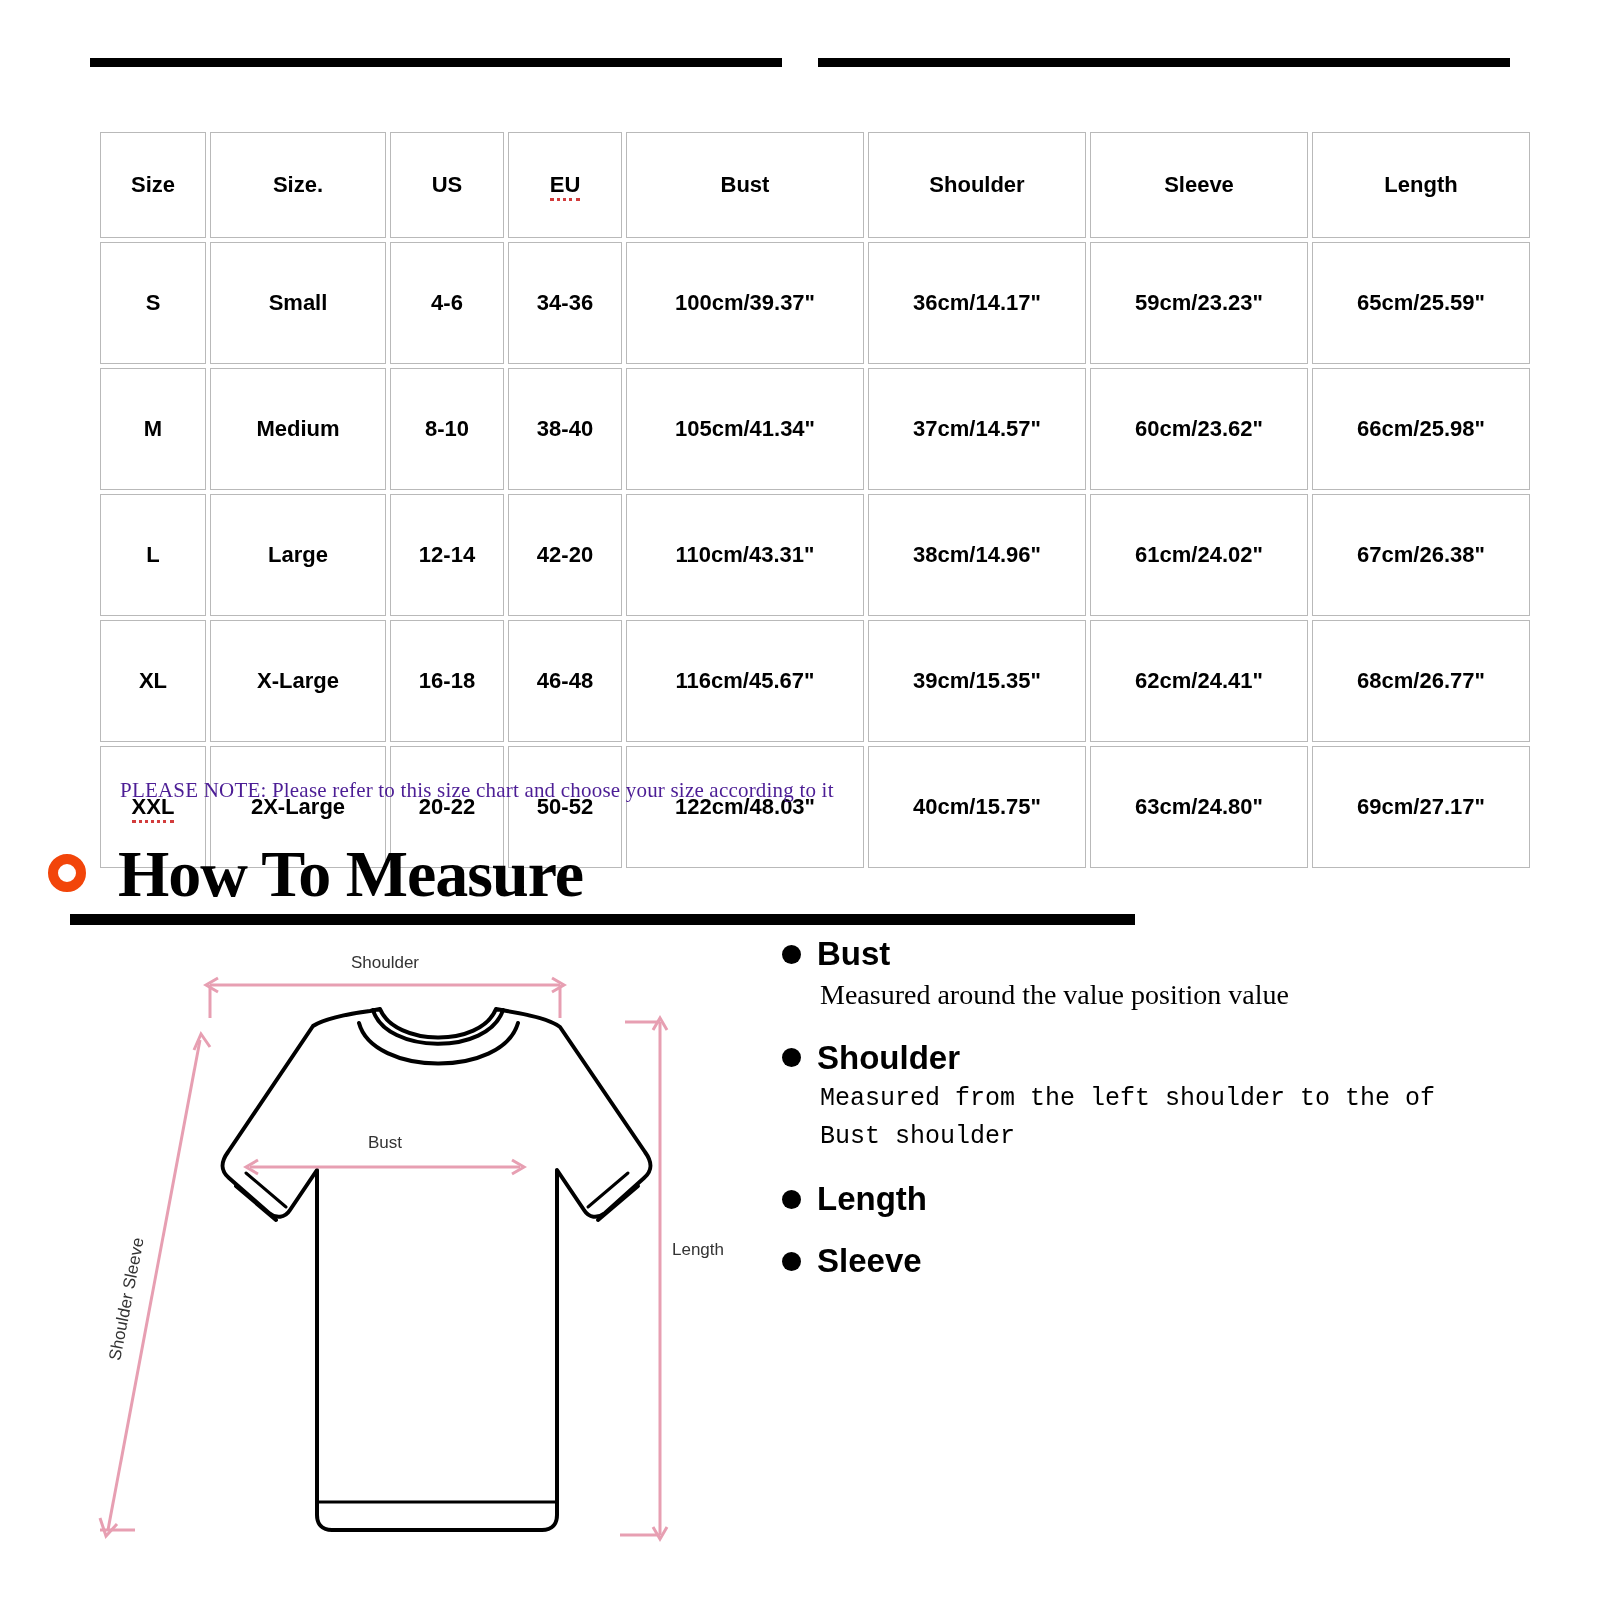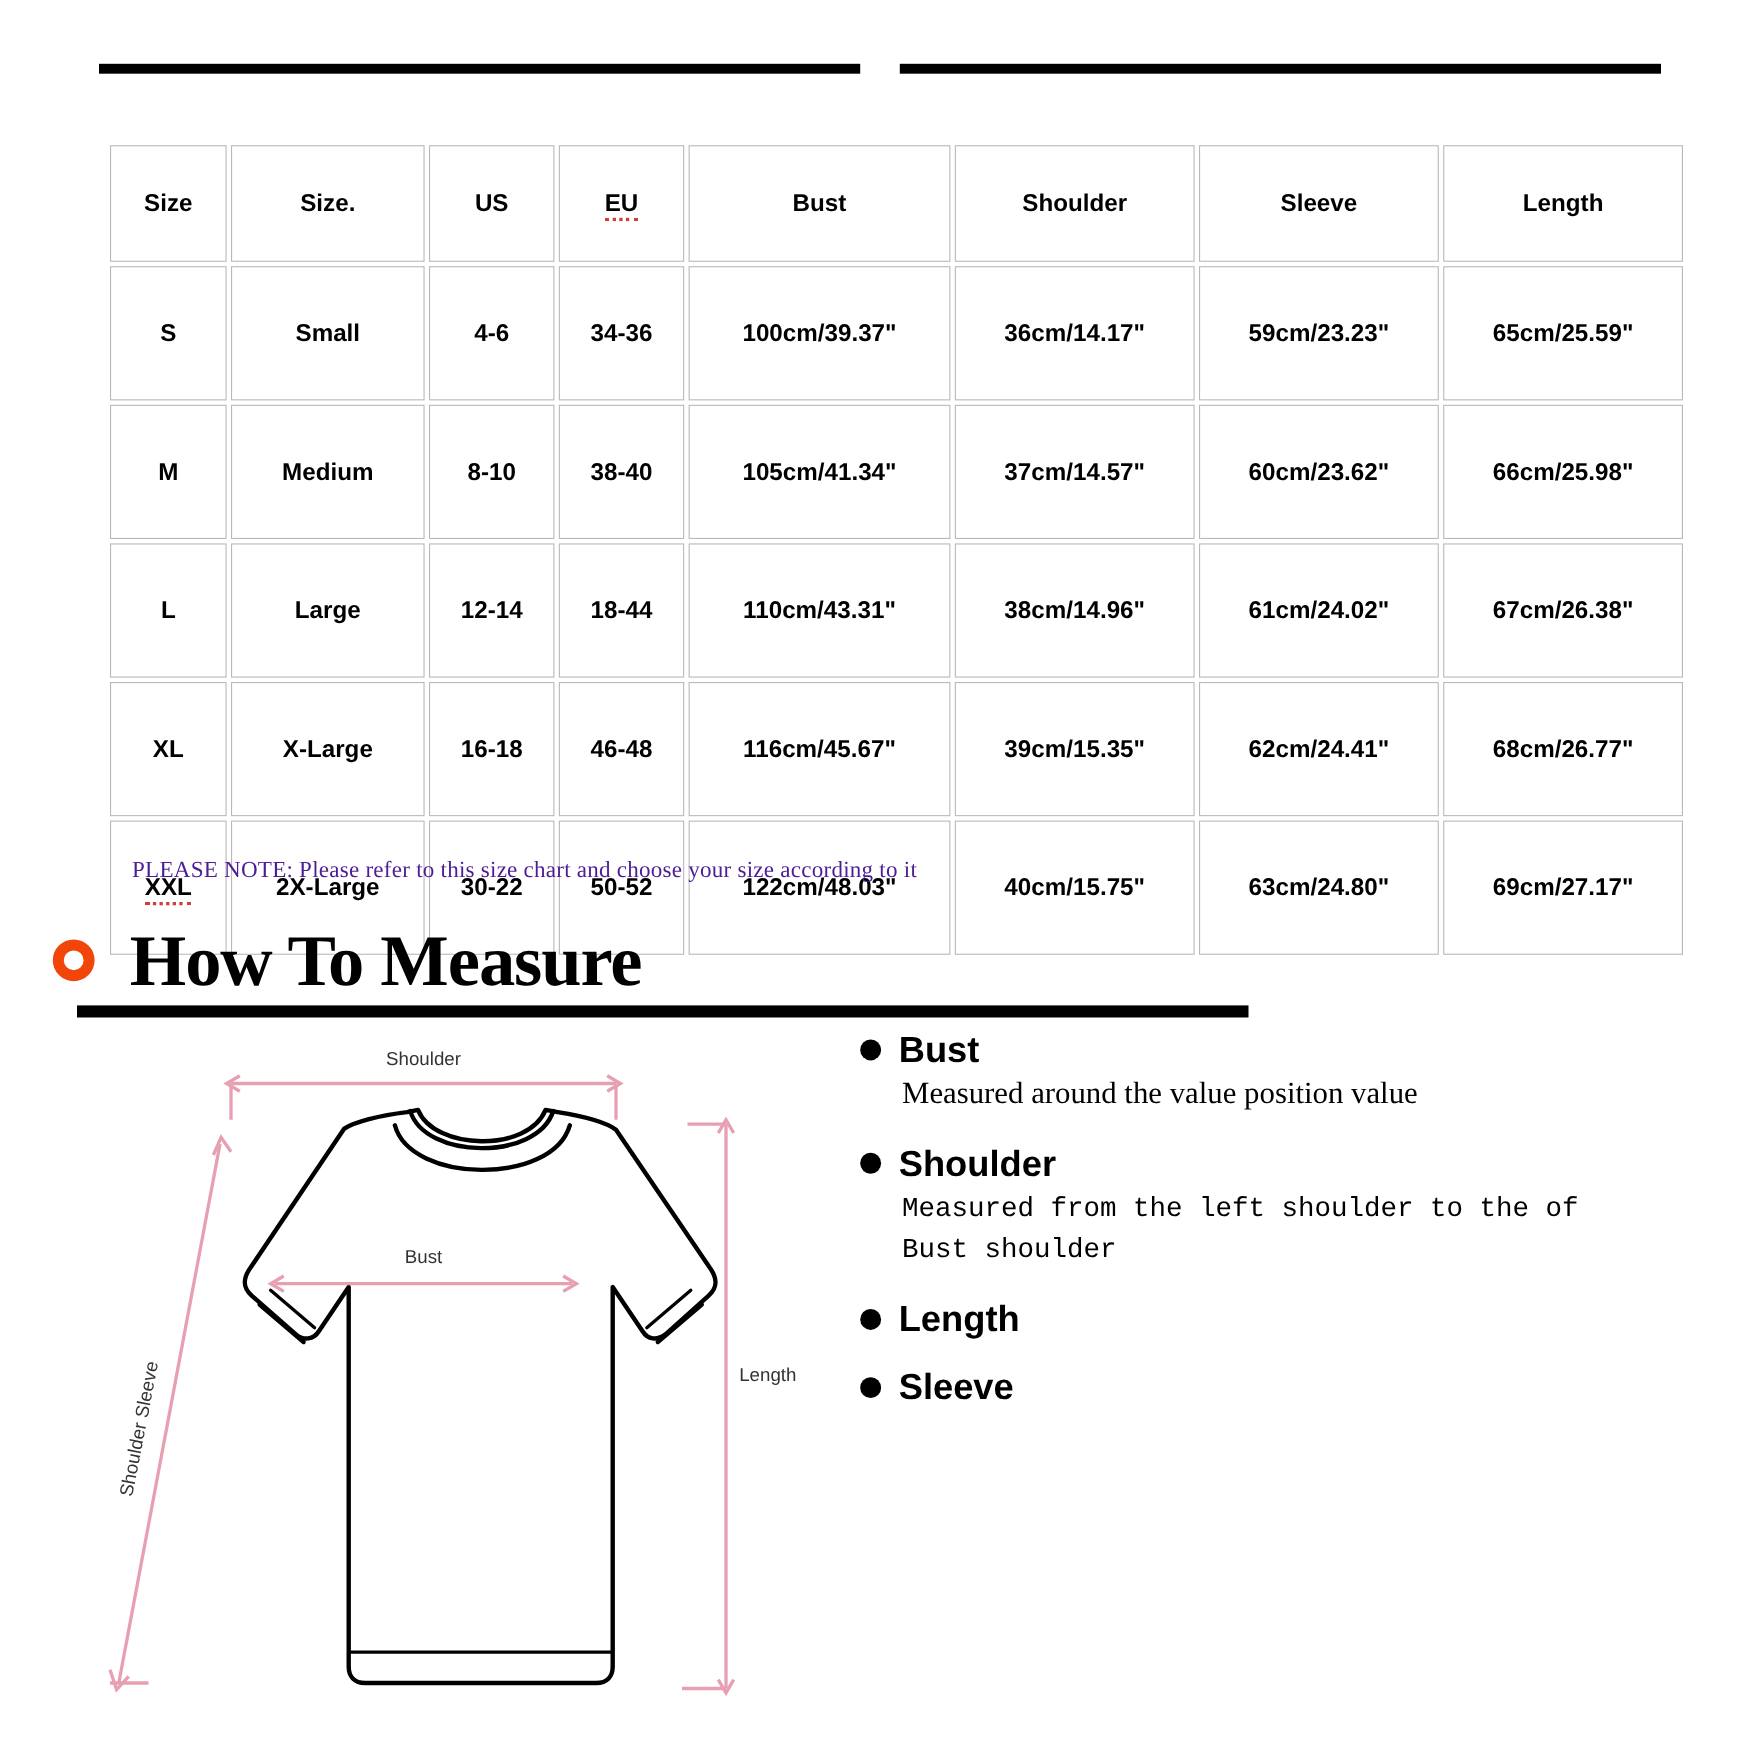--- a/index.html
+++ b/index.html
@@ -229,40 +229,40 @@
       <td>38-40</td>
       <td>105cm/41.34"</td>
       <td>37cm/14.57"</td>
       <td>60cm/23.62"</td>
       <td>66cm/25.98"</td>
     </tr>
     <tr>
       <td>L</td>
       <td>Large</td>
       <td>12-14</td>
-      <td>18-44</td>
+      <td>42-20</td>
       <td>110cm/43.31"</td>
       <td>38cm/14.96"</td>
       <td>61cm/24.02"</td>
       <td>67cm/26.38"</td>
     </tr>
     <tr>
       <td>XL</td>
       <td>X-Large</td>
       <td>16-18</td>
       <td>46-48</td>
       <td>116cm/45.67"</td>
       <td>39cm/15.35"</td>
       <td>62cm/24.41"</td>
       <td>68cm/26.77"</td>
     </tr>
     <tr>
       <td><span class="squiggle">XXL</span></td>
       <td>2X-Large</td>
-      <td>30-22</td>
+      <td>20-22</td>
       <td>50-52</td>
       <td>122cm/48.03"</td>
       <td>40cm/15.75"</td>
       <td>63cm/24.80"</td>
       <td>69cm/27.17"</td>
     </tr>
   </tbody>
 </table>
 
 <div class="please-note">PLEASE NOTE: Please refer to this size chart and choose your size according to it</div>

